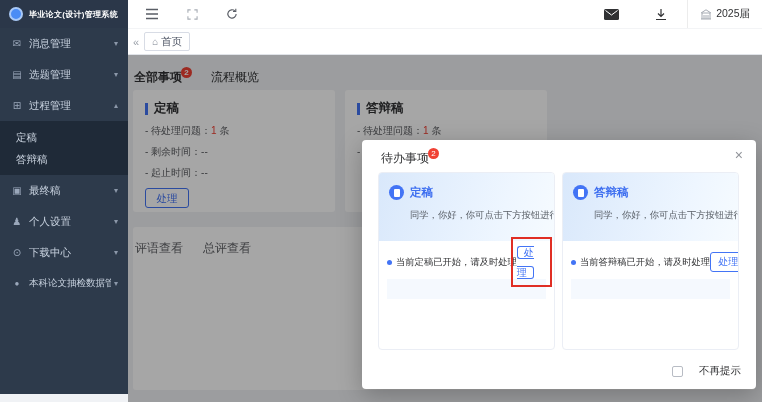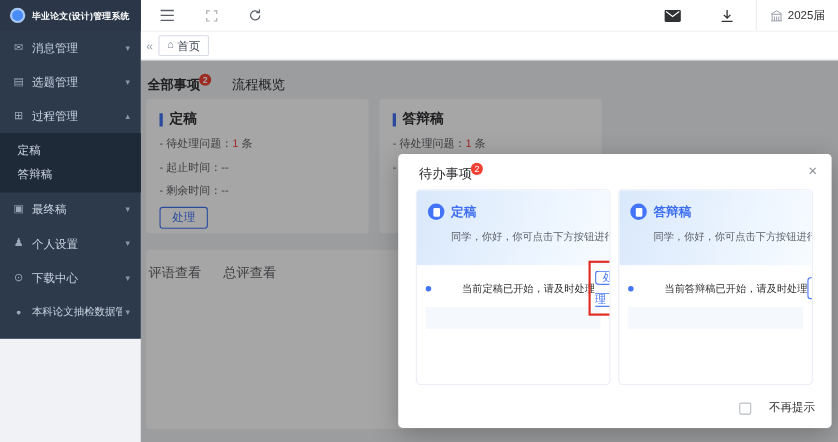--- a/index.html
+++ b/index.html
@@ -1,21 +1,21 @@
 <!DOCTYPE html>
 <html><head>
 <meta charset="utf-8">
 <style>
   * { margin:0; padding:0; box-sizing:border-box; }
   html,body { width:762px; height:402px; overflow:hidden;
     font-family:"Liberation Sans","DejaVu Sans",sans-serif; background:#f0f2f5; }
   .stage { position:relative; width:762px; height:402px; background:#f0f2f5; }
 
   
-  .sidebar { position:absolute; left:0; top:0; width:128px; height:308px; background:#2d3a4b; z-index:30; }
+  .sidebar { position:absolute; left:0; top:0; width:128px; height:394px; background:#2d3a4b; z-index:30; }
   .logo { display:flex; align-items:center; height:28px; padding-left:9px; background:#2b3749; }
   .logo-circle { width:14px; height:14px; border-radius:50%; background:#4a8cf5; border:2px solid #a9c9f7; flex:0 0 auto; }
   .logo-title { color:#ffffff; font-size:8px; font-weight:bold; margin-left:6px; white-space:nowrap; letter-spacing:.3px; }
   .s-item { display:flex; align-items:center; height:31px; padding:0 10px; color:#c9d3e0; font-size:10.5px; cursor:pointer; }
   .s-item:first-of-type { margin-top:13px; }
   .s-ic { width:14px; font-size:10px; color:#9aa7ba; margin-right:5px; text-align:center; flex:0 0 auto; }
   .s-label { flex:1; white-space:nowrap; overflow:hidden; }
   .s-caret { font-size:8px; color:#8b97a9; margin-left:3px; }
   .s-sub { background:#1f2a38; padding:5px 0; }
   .s-sub-item { height:22px; line-height:22px; padding-left:16px; color:#cdd6e2; font-size:10.5px; cursor:pointer; }
@@ -59,21 +59,21 @@
   .m-cards { position:absolute; left:16px; top:32px; display:flex; gap:7px; }
   .m-card { width:177px; height:178px; border:1px solid #ebeef5; border-radius:4px; background:#fff; overflow:hidden; }
   .m-head { height:68px; background:linear-gradient(105deg,#d9e8fb 0%,#eef6ff 70%,#f6fbff 100%); padding:12px 10px 0 10px; }
   .m-head-row { display:flex; align-items:center; gap:6px; }
   .doc-ic { width:15px; height:15px; border-radius:50%; background:#4374f5; position:relative; flex:0 0 auto; }
   .doc-ic::after { content:""; position:absolute; left:4.5px; top:3.5px; width:6px; height:8px; background:#fff; border-radius:1px; }
   .m-card-title { color:#3d6ef0; font-size:11.5px; font-weight:bold; }
   .m-desc { margin:9px 0 0 21px; font-size:9.3px; color:#5a6068; white-space:nowrap; }
   .m-status { display:flex; align-items:center; margin:8px 8px 0 8px; height:26px; }
   .dot { width:5px; height:5px; border-radius:50%; background:#4374f5; margin-right:4px; flex:0 0 auto; }
-  .m-status-text { font-size:9.3px; color:#303133; white-space:nowrap; flex:1;margin-left:24px; }
+  .m-status-text { font-size:9.3px; color:#303133; white-space:nowrap; flex:1; }
   .m-btn { min-width:36px; height:20px; line-height:18px; text-align:center; border:1px solid #4374f5; color:#4374f5; background:#fff; font-size:10px; border-radius:3px; padding:0 6px; cursor:pointer; }
   .hl-wrap { position:relative; }
   .hl-box { position:absolute; left:-6px; top:-5px; right:-6px; bottom:-5px; border:2px solid #e02e24; pointer-events:none; }
   .m-strip { height:20px; background:#f5f9fe; margin:4px 8px 0 8px; }
   .m-footer { position:absolute; right:15px; bottom:11px; display:flex; align-items:center; gap:16px; cursor:pointer; }
   .cb { width:11px; height:11px; border:1px solid #b8bcc4; border-radius:2px; background:#fff; }
   .cb-label { font-size:10.5px; color:#303133; }
   svg { display:block; }
 </style>
 </head>
@@ -193,22 +193,22 @@
       <span class="m-tab">流程概览</span>
     </div>
 
     <div class="cards">
       <div class="p-card">
         <div class="p-title">
           <span class="p-bar"></span>
           <span>定稿</span>
         </div>
         <div class="p-row"><span>- 待处理问题：</span><span class="red">1</span><span> 条</span></div>
+        <div class="p-row">- 剩余时间：--</div>
         <div class="p-row">- 起止时间：--</div>
-        <div class="p-row">- 剩余时间：--</div>
         <span class="btn-outline">处理</span>
       </div>
 
       <div class="p-card">
         <div class="p-title">
           <span class="p-bar"></span>
           <span>答辩稿</span>
         </div>
         <div class="p-row"><span>- 待处理问题：</span><span class="red">1</span><span> 条</span></div>
         <div class="p-row">- 剩余时间：</div>

